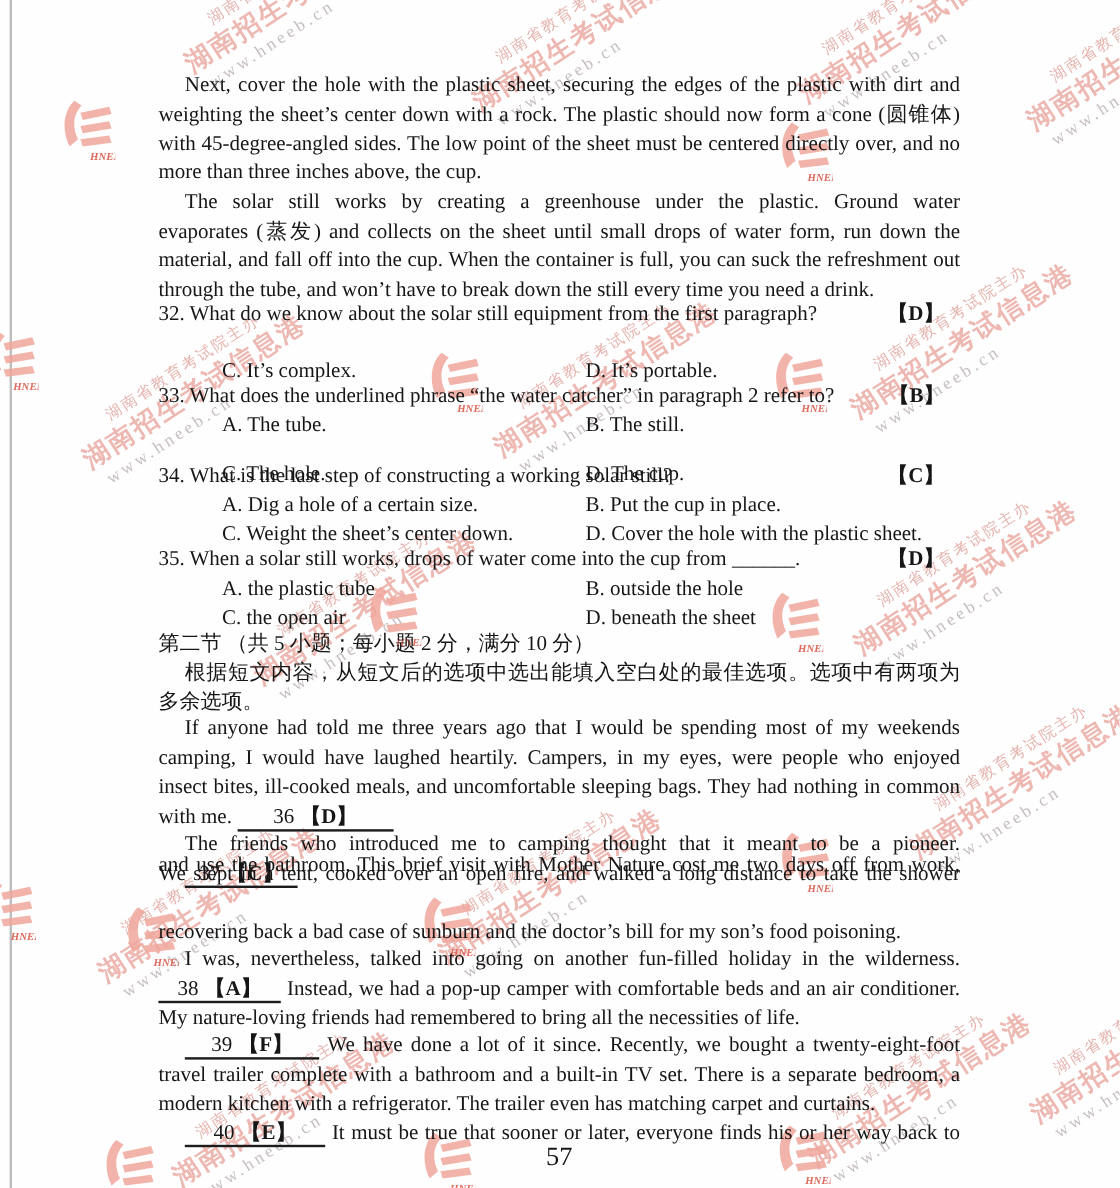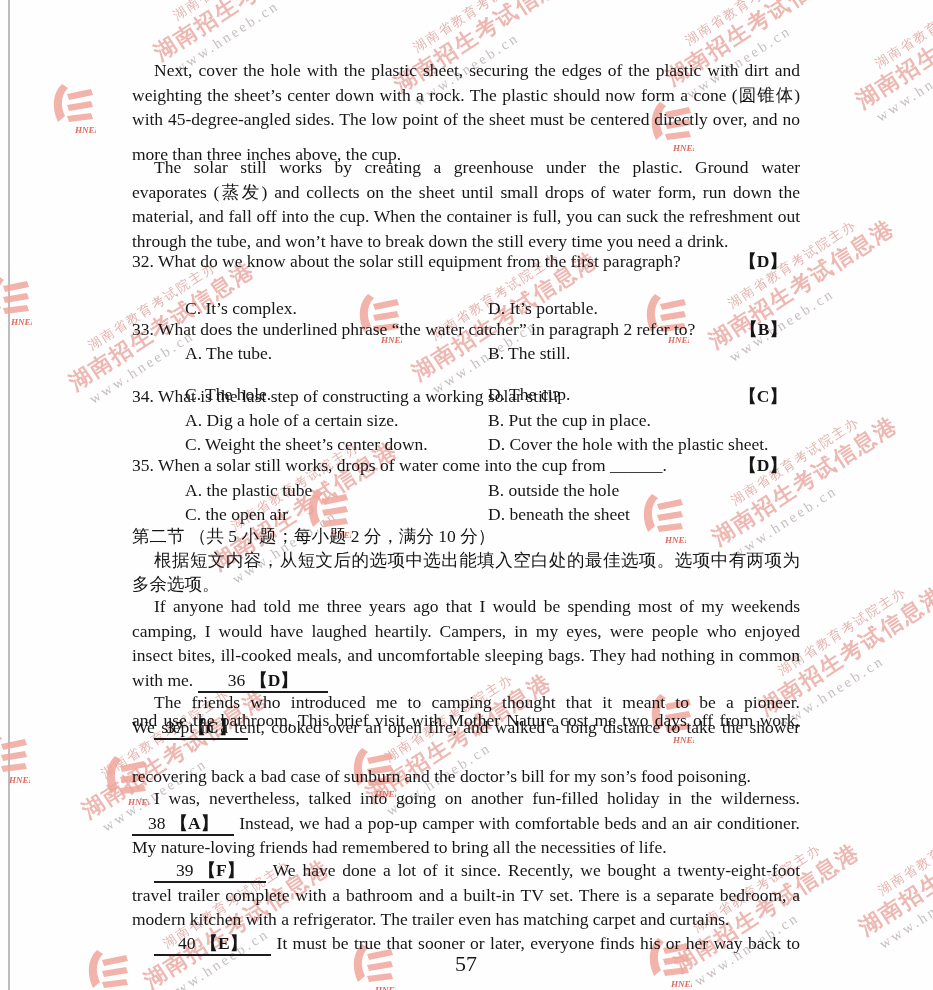--- a/index.html
+++ b/index.html
@@ -240,21 +240,21 @@
       <path d="M17 25 L41 21 L43 27 L19 31 Z"></path>
       <path d="M17 36 L41 33 L43 39 L19 42 Z"></path>
     </g>
     <text x="25" y="53" font-size="9" font-style="italic" font-weight="bold" fill="#dd6a5c">HNEE</text>
   </svg>
     </div>
   <div class="content" id="content">
       <div class="line flow stretch indent" style="top: 58px;"><span class="txt">Next, cover the hole with the plastic sheet, securing the edges of the plastic with dirt and</span> </div>
       <div class="line flow stretch" style="top: 82.5px;"><span class="txt">weighting the sheet’s center down with a rock. The plastic should now form a cone (圆锥体)</span> </div>
       <div class="line flow stretch" style="top: 107px;"><span class="txt">with 45-degree-angled sides. The low point of the sheet must be centered directly over, and no</span> </div>
-      <div class="line flow" style="top: 142px;"><span class="txt">more than three inches above, the cup.</span> </div>
+      <div class="line flow" style="top: 130px;"><span class="txt">more than three inches above, the cup.</span> </div>
       <div class="line flow stretch indent" style="top: 155px;"><span class="txt">The solar still works by creating a greenhouse under the plastic. Ground water</span> </div>
       <div class="line flow stretch" style="top: 179.5px;"><span class="txt">evaporates (蒸发) and collects on the sheet until small drops of water form, run down the</span> </div>
       <div class="line flow stretch" style="top: 204px;"><span class="txt">material, and fall off into the cup. When the container is full, you can suck the refreshment out</span> </div>
       <div class="line flow" style="top: 228.5px;"><span class="txt">through the tube, and won’t have to break down the still every time you need a drink.</span> </div>
       <div class="line question" style="top: 249px;"><span class="q-text">32. What do we know about the solar still equipment from the first paragraph?</span><span class="ans">【D】</span></div>
       <div class="line options" style="top: 295.5px;">
         <span class="opt opt-a">C. It’s complex.</span>
         <span class="opt opt-b">D. It’s portable.</span>
       </div>
       <div class="line question" style="top: 317px;"><span class="q-text">33. What does the underlined phrase “the water catcher” in paragraph 2 refer to?</span><span class="ans">【B】</span></div>

